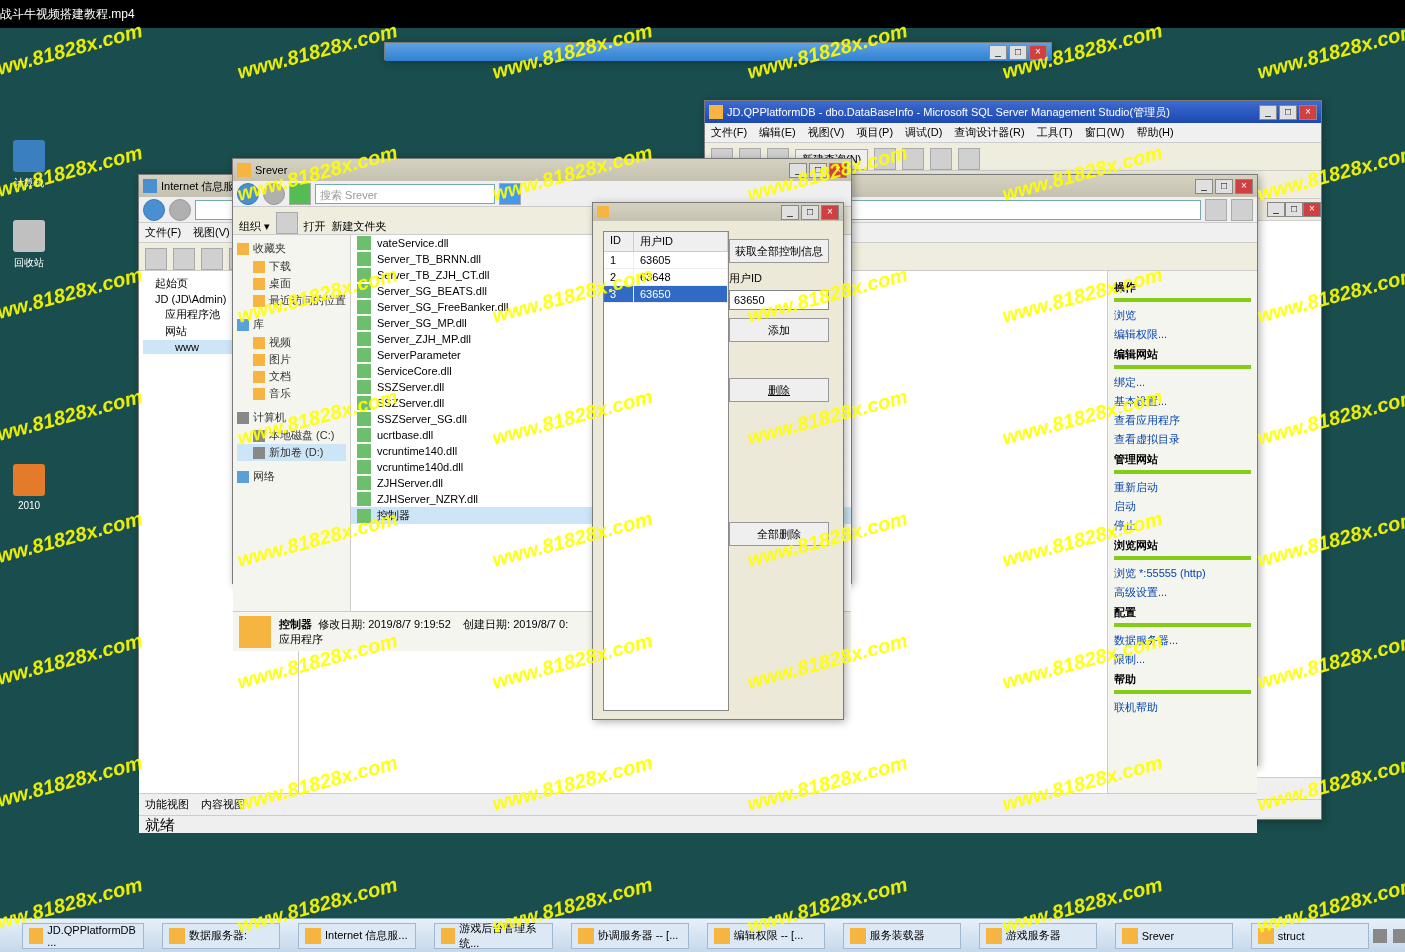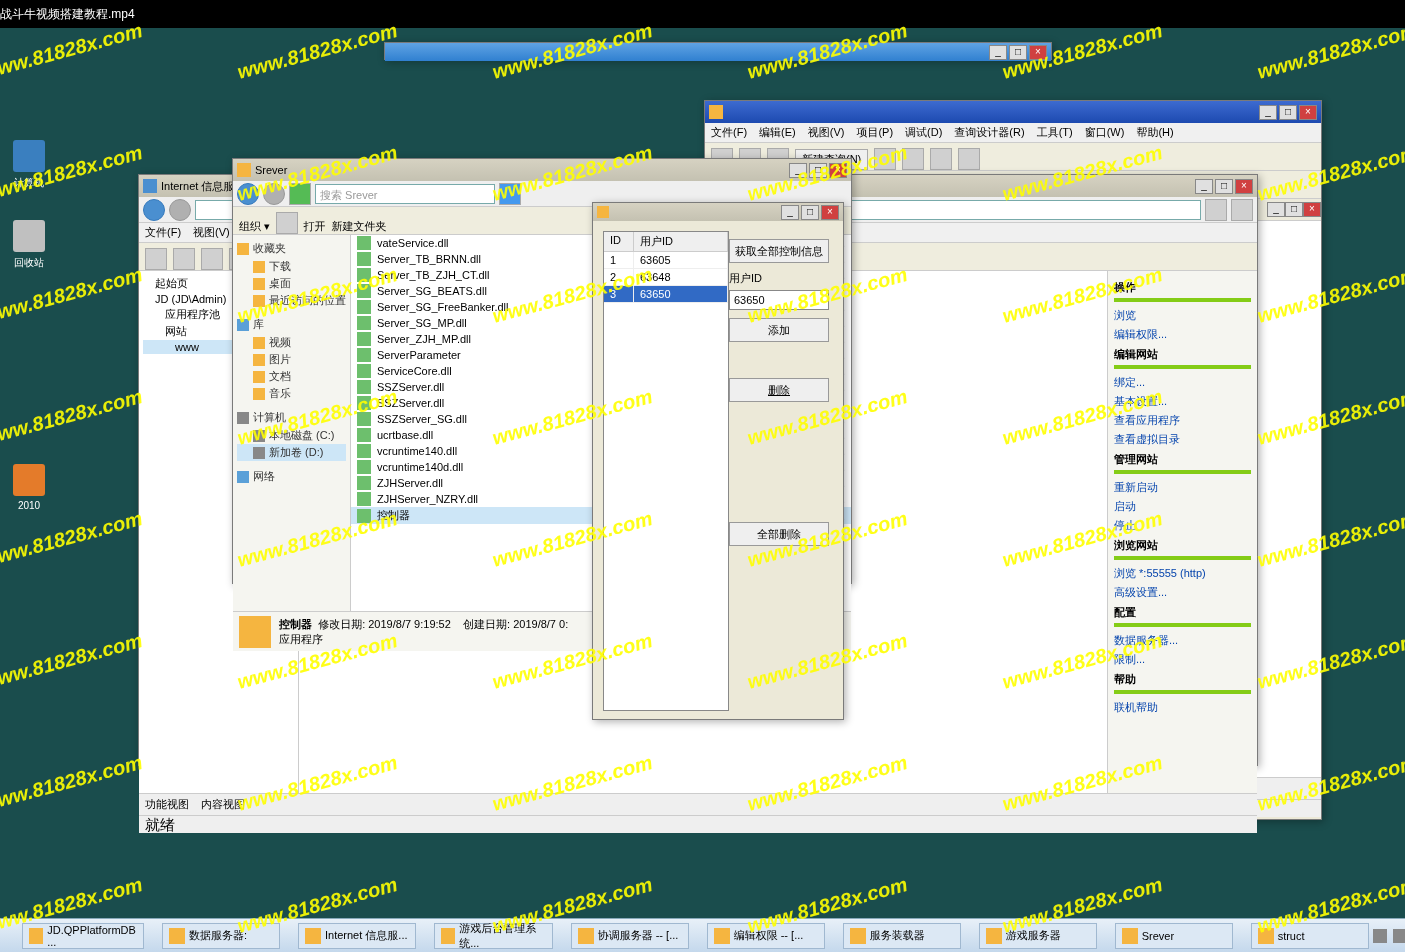--- a/index.html
+++ b/index.html
@@ -118,20 +118,21 @@
       <div class="tbtn">_</div>
       <div class="tbtn">□</div>
       <div class="tbtn close">×</div>
     </div>
   </div>
 </div>
 
 <div class="win" style="left:704px; top:100px; width:618px; height:720px;">
   <div class="titlebar">
     <div class="ticon"></div>
+    <span>JD.QPPlatformDB - dbo.DataBaseInfo - Microsoft SQL Server Management Studio(管理员)</span>
     <div class="tbtns">
       <div class="tbtn">_</div>
       <div class="tbtn">□</div>
       <div class="tbtn close">×</div>
     </div>
   </div>
   <div class="menu-row">
     <span>文件(F)</span>
     <span>编辑(E)</span>
     <span>视图(V)</span>

